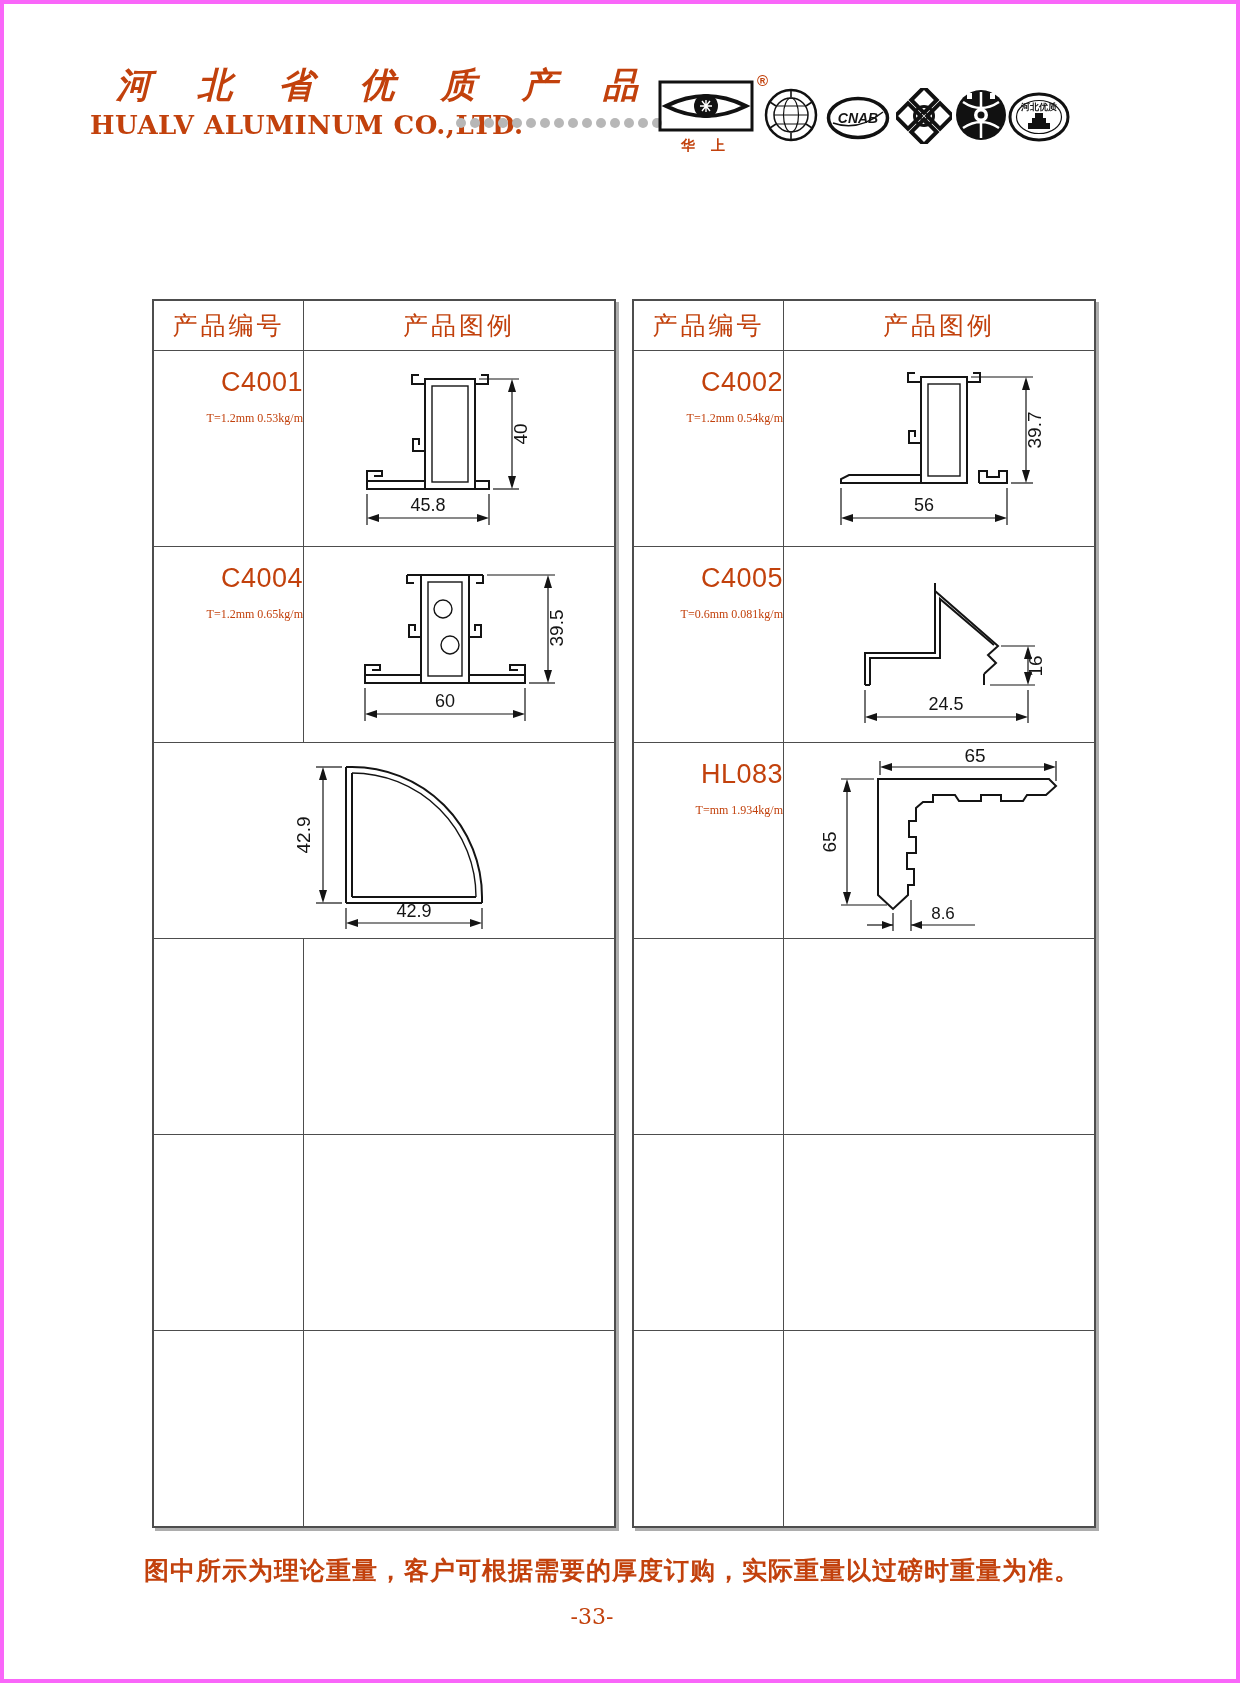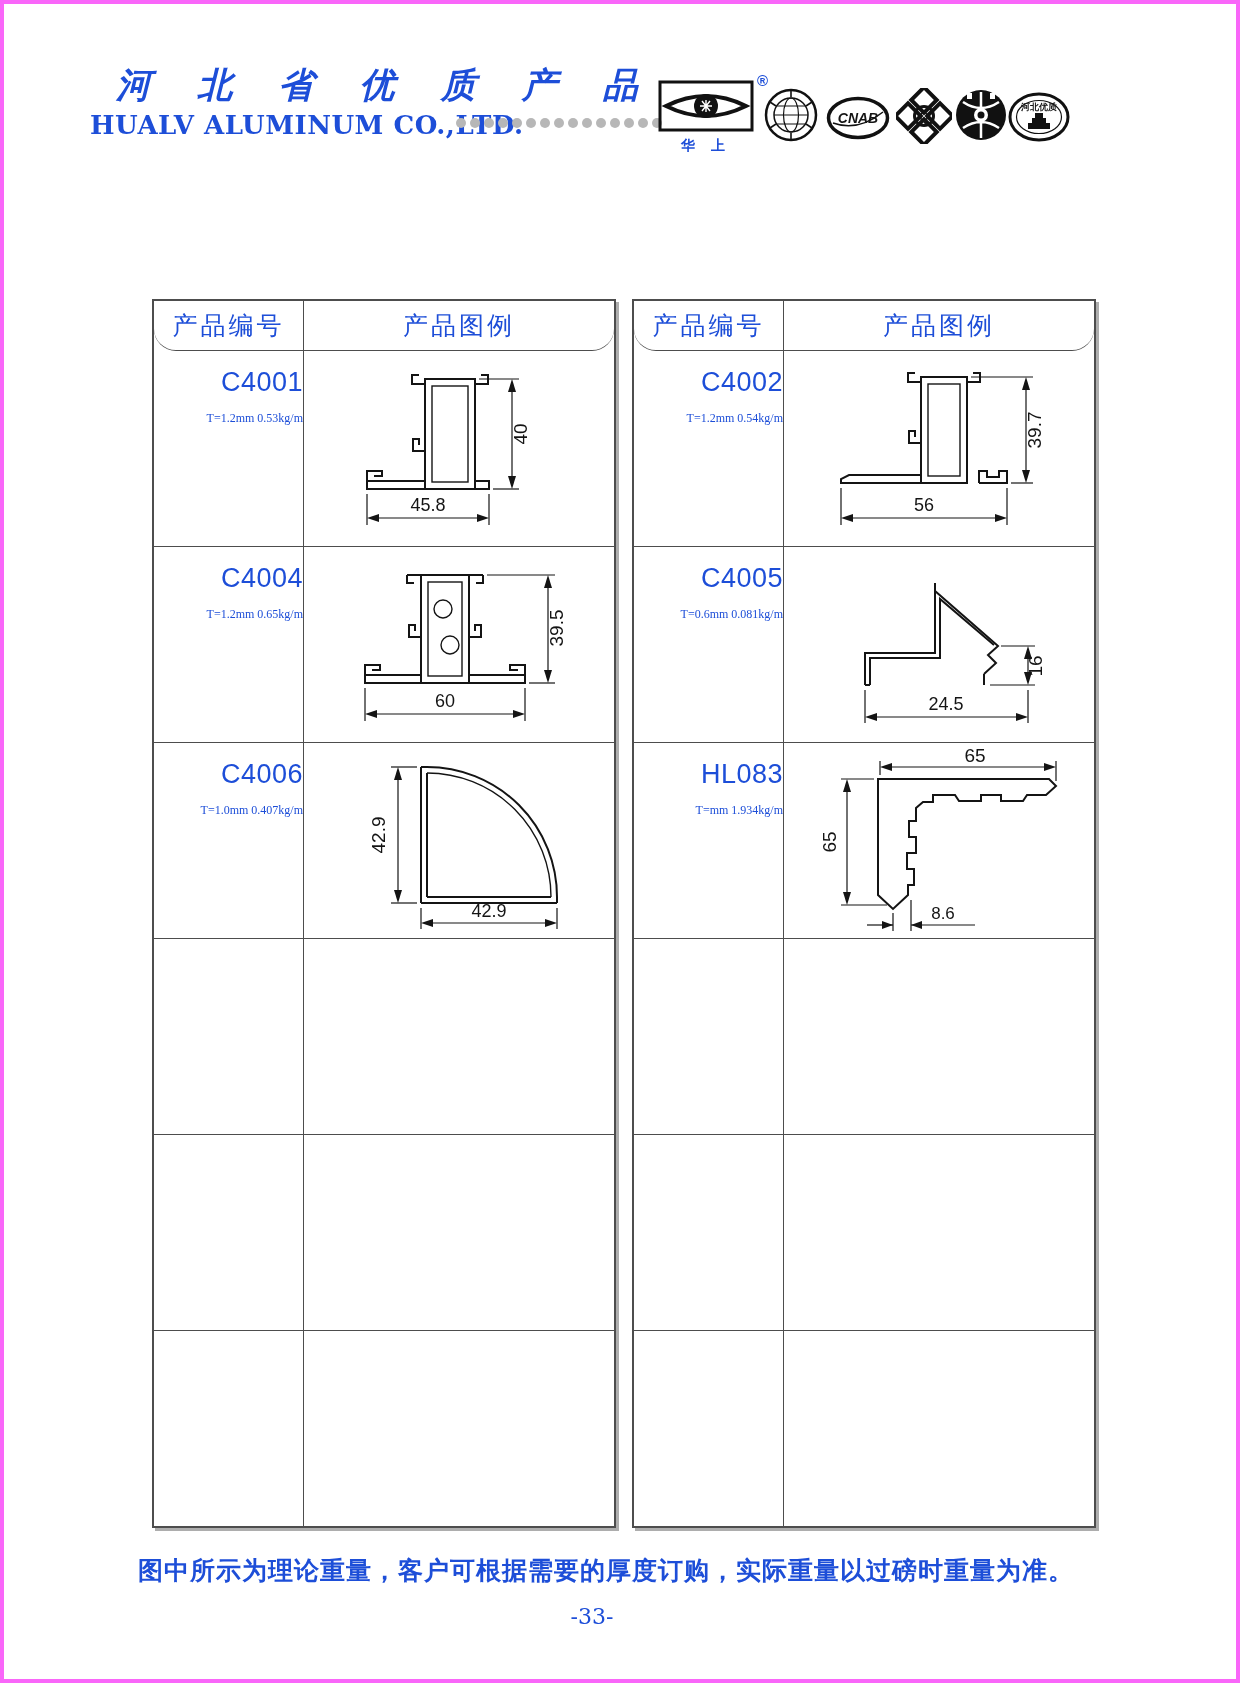--- a/index.html
+++ b/index.html
@@ -1,19 +1,19 @@
 <!DOCTYPE html>
 <html><head>
 <meta charset="utf-8">
 <style>
   html,body { margin:0; padding:0; background:#ffffff; }
   .page {
     position:relative; width:1240px; height:1683px; box-sizing:border-box;
     background:#fff; border:4px solid #f966f9; overflow:hidden;
-    font-family:"Liberation Sans", sans-serif; color:#1d4ed8;
+    font-family:"Liberation Sans", sans-serif; color:#c2410c;
   }
   .cn-title {
     position:absolute; left:112px; top:58px;
     font-family:"DejaVu Serif", serif; font-style:italic; font-weight:bold;
     font-size:35px; letter-spacing:17px; white-space:nowrap;
   }
   .en-title {
     position:absolute; left:86px; top:106px;
     font-family:"DejaVu Serif", serif; font-weight:bold;
     font-size:26px; letter-spacing:0.5px; white-space:nowrap;
@@ -33,38 +33,38 @@
     position:absolute; left:0; top:186px; width:1176px; text-align:center;
     font-family:"DejaVu Serif", serif; font-size:40px; letter-spacing:7px; white-space:nowrap;
   }
 
   .cat-table {
     position:absolute; top:295px; width:464px; box-sizing:border-box;
     border:2px solid #4d4d4d; background:#fff;
     box-shadow:3px 3px 0 rgba(145,145,145,.75);
   }
   .tl { left:148px; } .tr { left:628px; }
-  .thead { display:flex; height:49px; border-bottom:1px solid #4d4d4d;border-radius:22px; }
+  .thead { display:flex; height:49px; border-bottom:1px solid #4d4d4d; }
   .thead > div {
     display:flex; align-items:center; justify-content:center;
     font-family:"DejaVu Serif", serif; font-size:25px; letter-spacing:3px;
   }
   .c1 { width:150px; border-right:1px solid #4d4d4d; box-sizing:border-box; flex:none; }
   .c2 { flex:1; }
   .trow { display:flex; height:195px; border-bottom:1px solid #4d4d4d; }
   .trow.last { height:195px; border-bottom:none; }
   .cellcode { padding-top:16px; text-align:right; }
   .code { font-size:27px; letter-spacing:0.5px; margin-bottom:13px; }
   .spec { font-size:12px;font-family:Liberation Serif, serif; }
   .celldraw { display:flex; align-items:center; justify-content:center; }
   svg.draw { display:block; }
   svg text { font-family:"Liberation Sans", sans-serif; fill:#141414; }
 
   .footnote {
-    position:absolute; left:12px; top:1550px; width:1180px; text-align:center;
+    position:absolute; left:18px; top:1550px; width:1180px; text-align:center;
     font-weight:bold; font-size:25px; letter-spacing:1px; white-space:nowrap;
   }
   .pageno {
     position:absolute; left:0; top:1600px; width:1176px; text-align:center;
     font-family:"DejaVu Serif", serif; font-size:22px;
   }
 </style>
 </head>
 <body>
 
@@ -233,24 +233,20 @@
             <polygon points="60,165 72,161 72,169"></polygon>
               <polygon points="220,165 208,161 208,169"></polygon>
           </g>
           <text x="258" y="79" transform="rotate(-90 258 79)" text-anchor="middle" font-size="19">39.5</text>
           <text x="140" y="158" text-anchor="middle" font-size="18">60</text>
         </svg>
       </div>
     </div>
 
     <div class="trow">
-      <div class="c1 cellcode">
-        <div class="code">C4006</div>
-        <div class="spec">T=1.0mm 0.407kg/m</div>
-      </div>
       <div class="c2 celldraw">
         <svg class="draw" width="308" height="192" viewBox="0 0 308 192">
           <g stroke="#141414" stroke-width="2" fill="none">
             <line x1="116" y1="22" x2="116" y2="158"></line>
             <line x1="122" y1="28" x2="122" y2="152"></line>
             <line x1="116" y1="158" x2="252" y2="158"></line>
             <line x1="122" y1="152" x2="246" y2="152"></line>
             <path d="M122,22 A130,130 0 0 1 252,152"></path>
             <path d="M122,28 A124,124 0 0 1 246,152" stroke-width="1.4"></path>
             <line x1="116" y1="22" x2="122" y2="22"></line>

